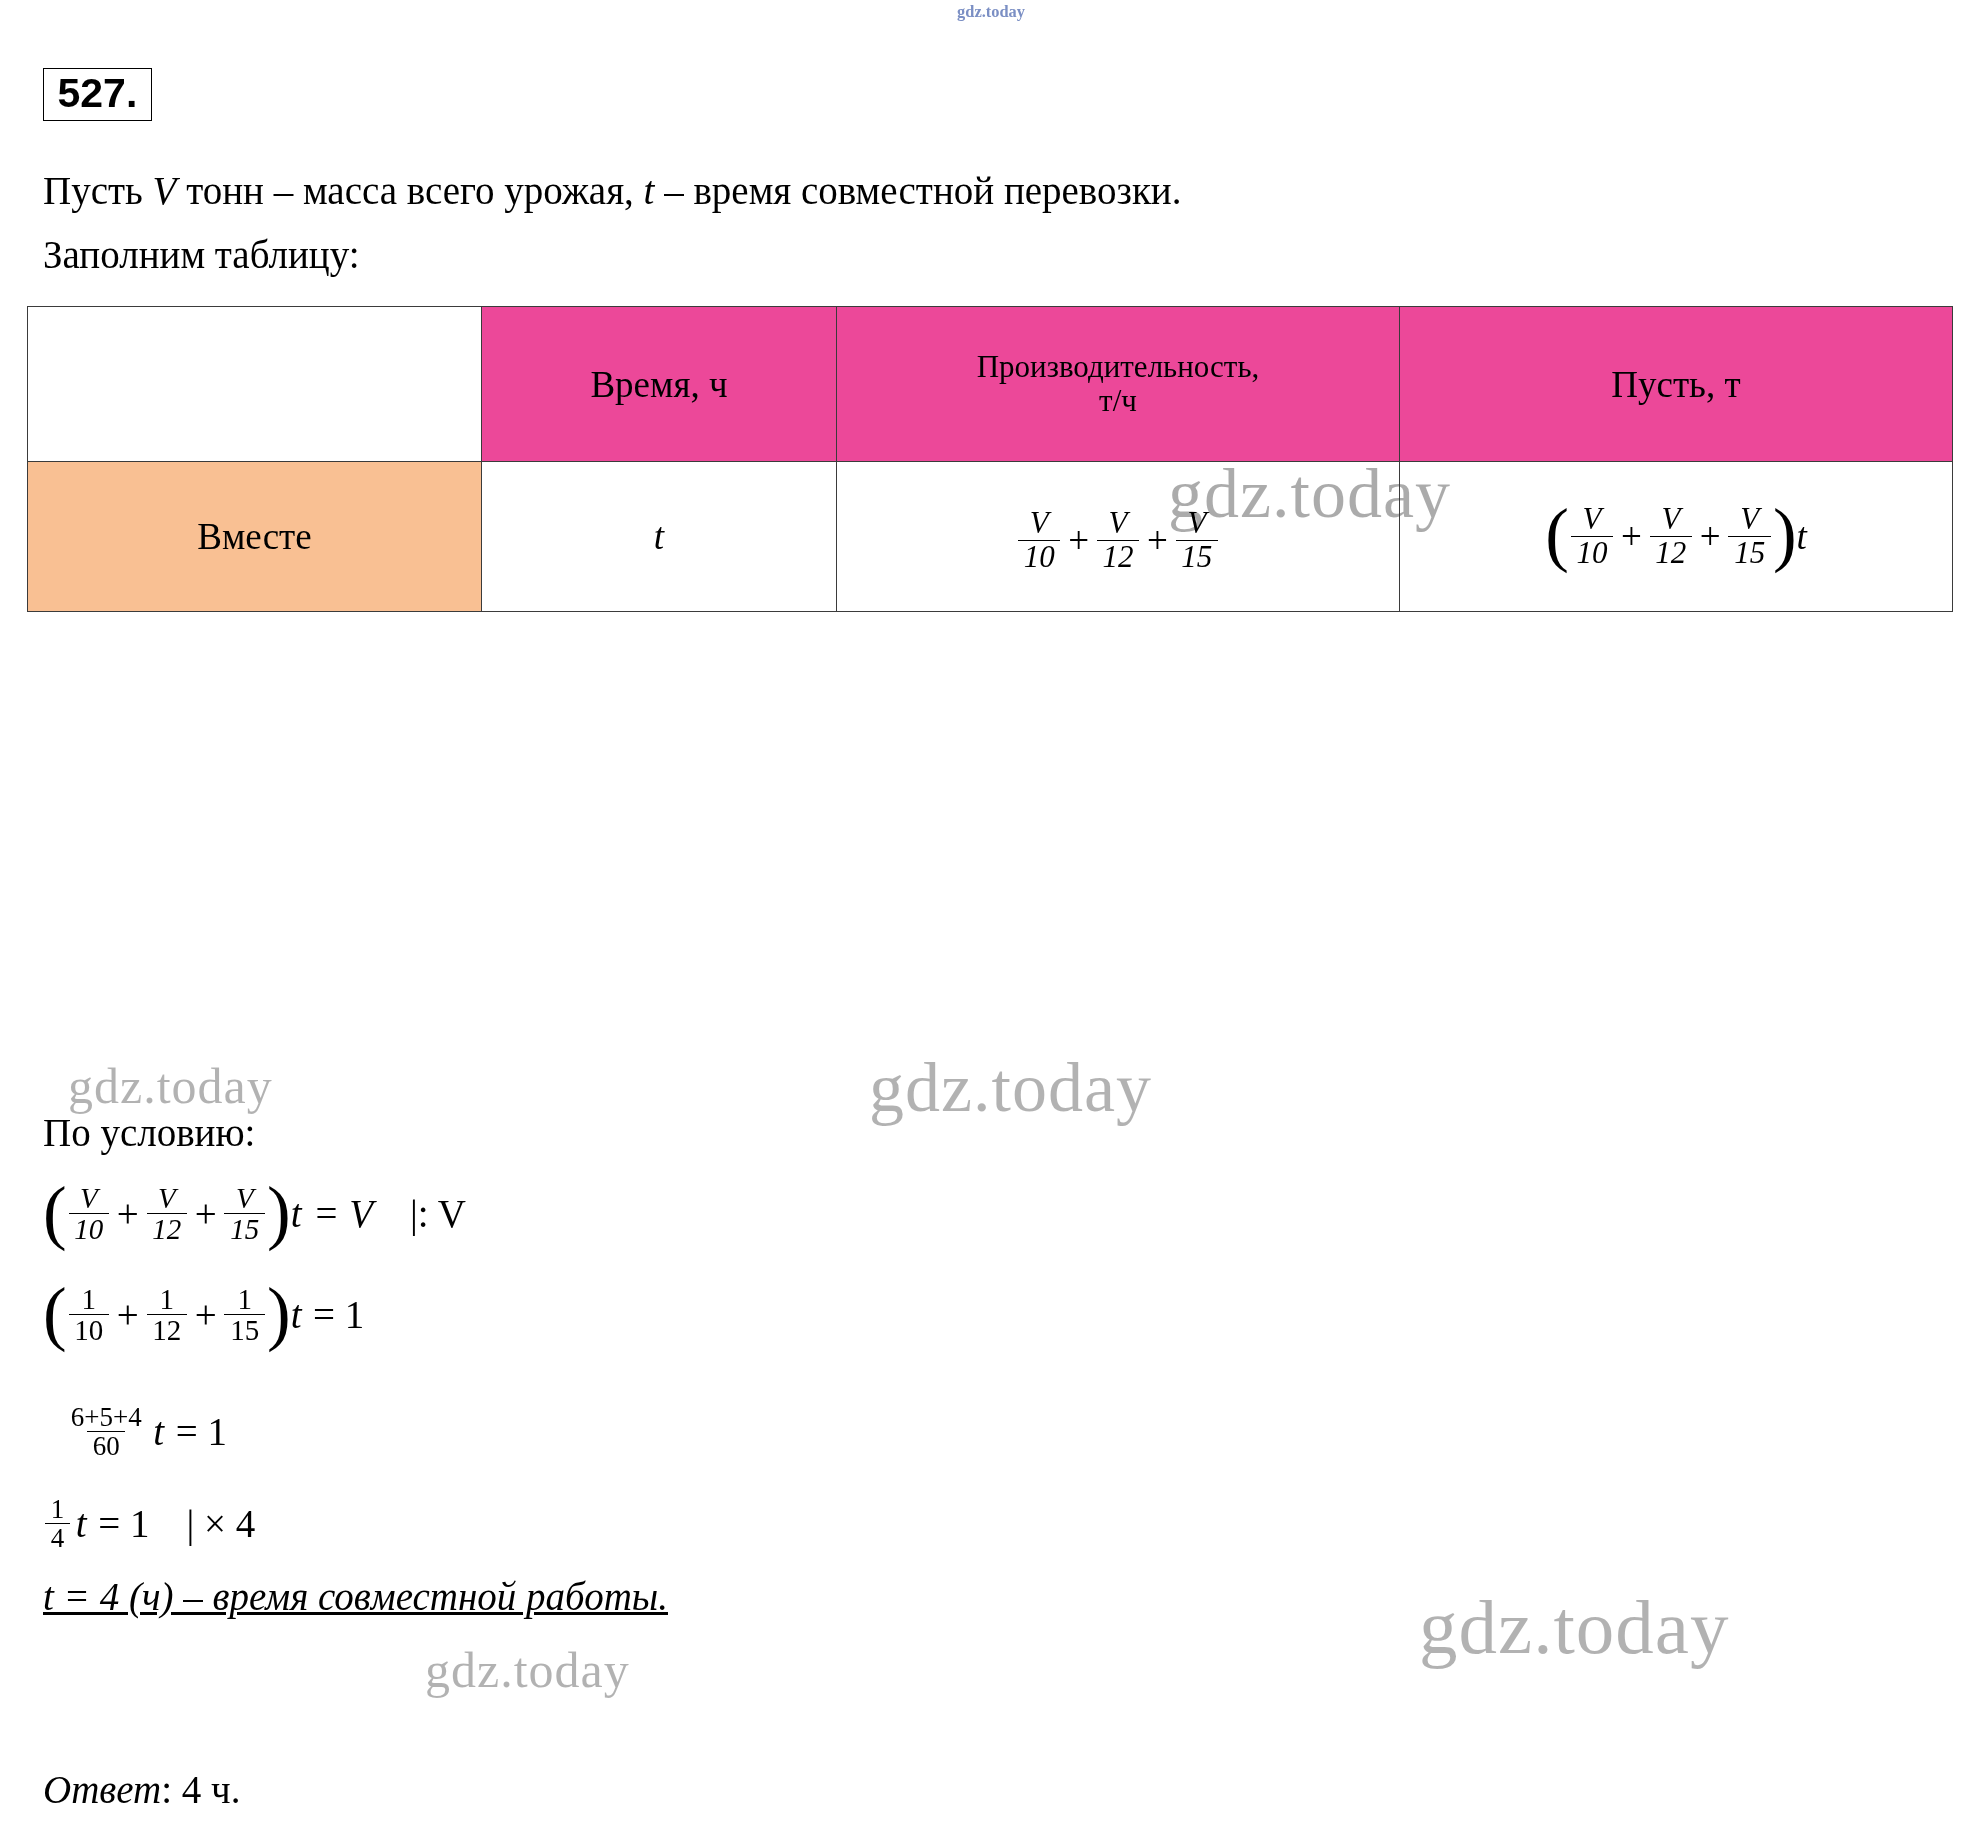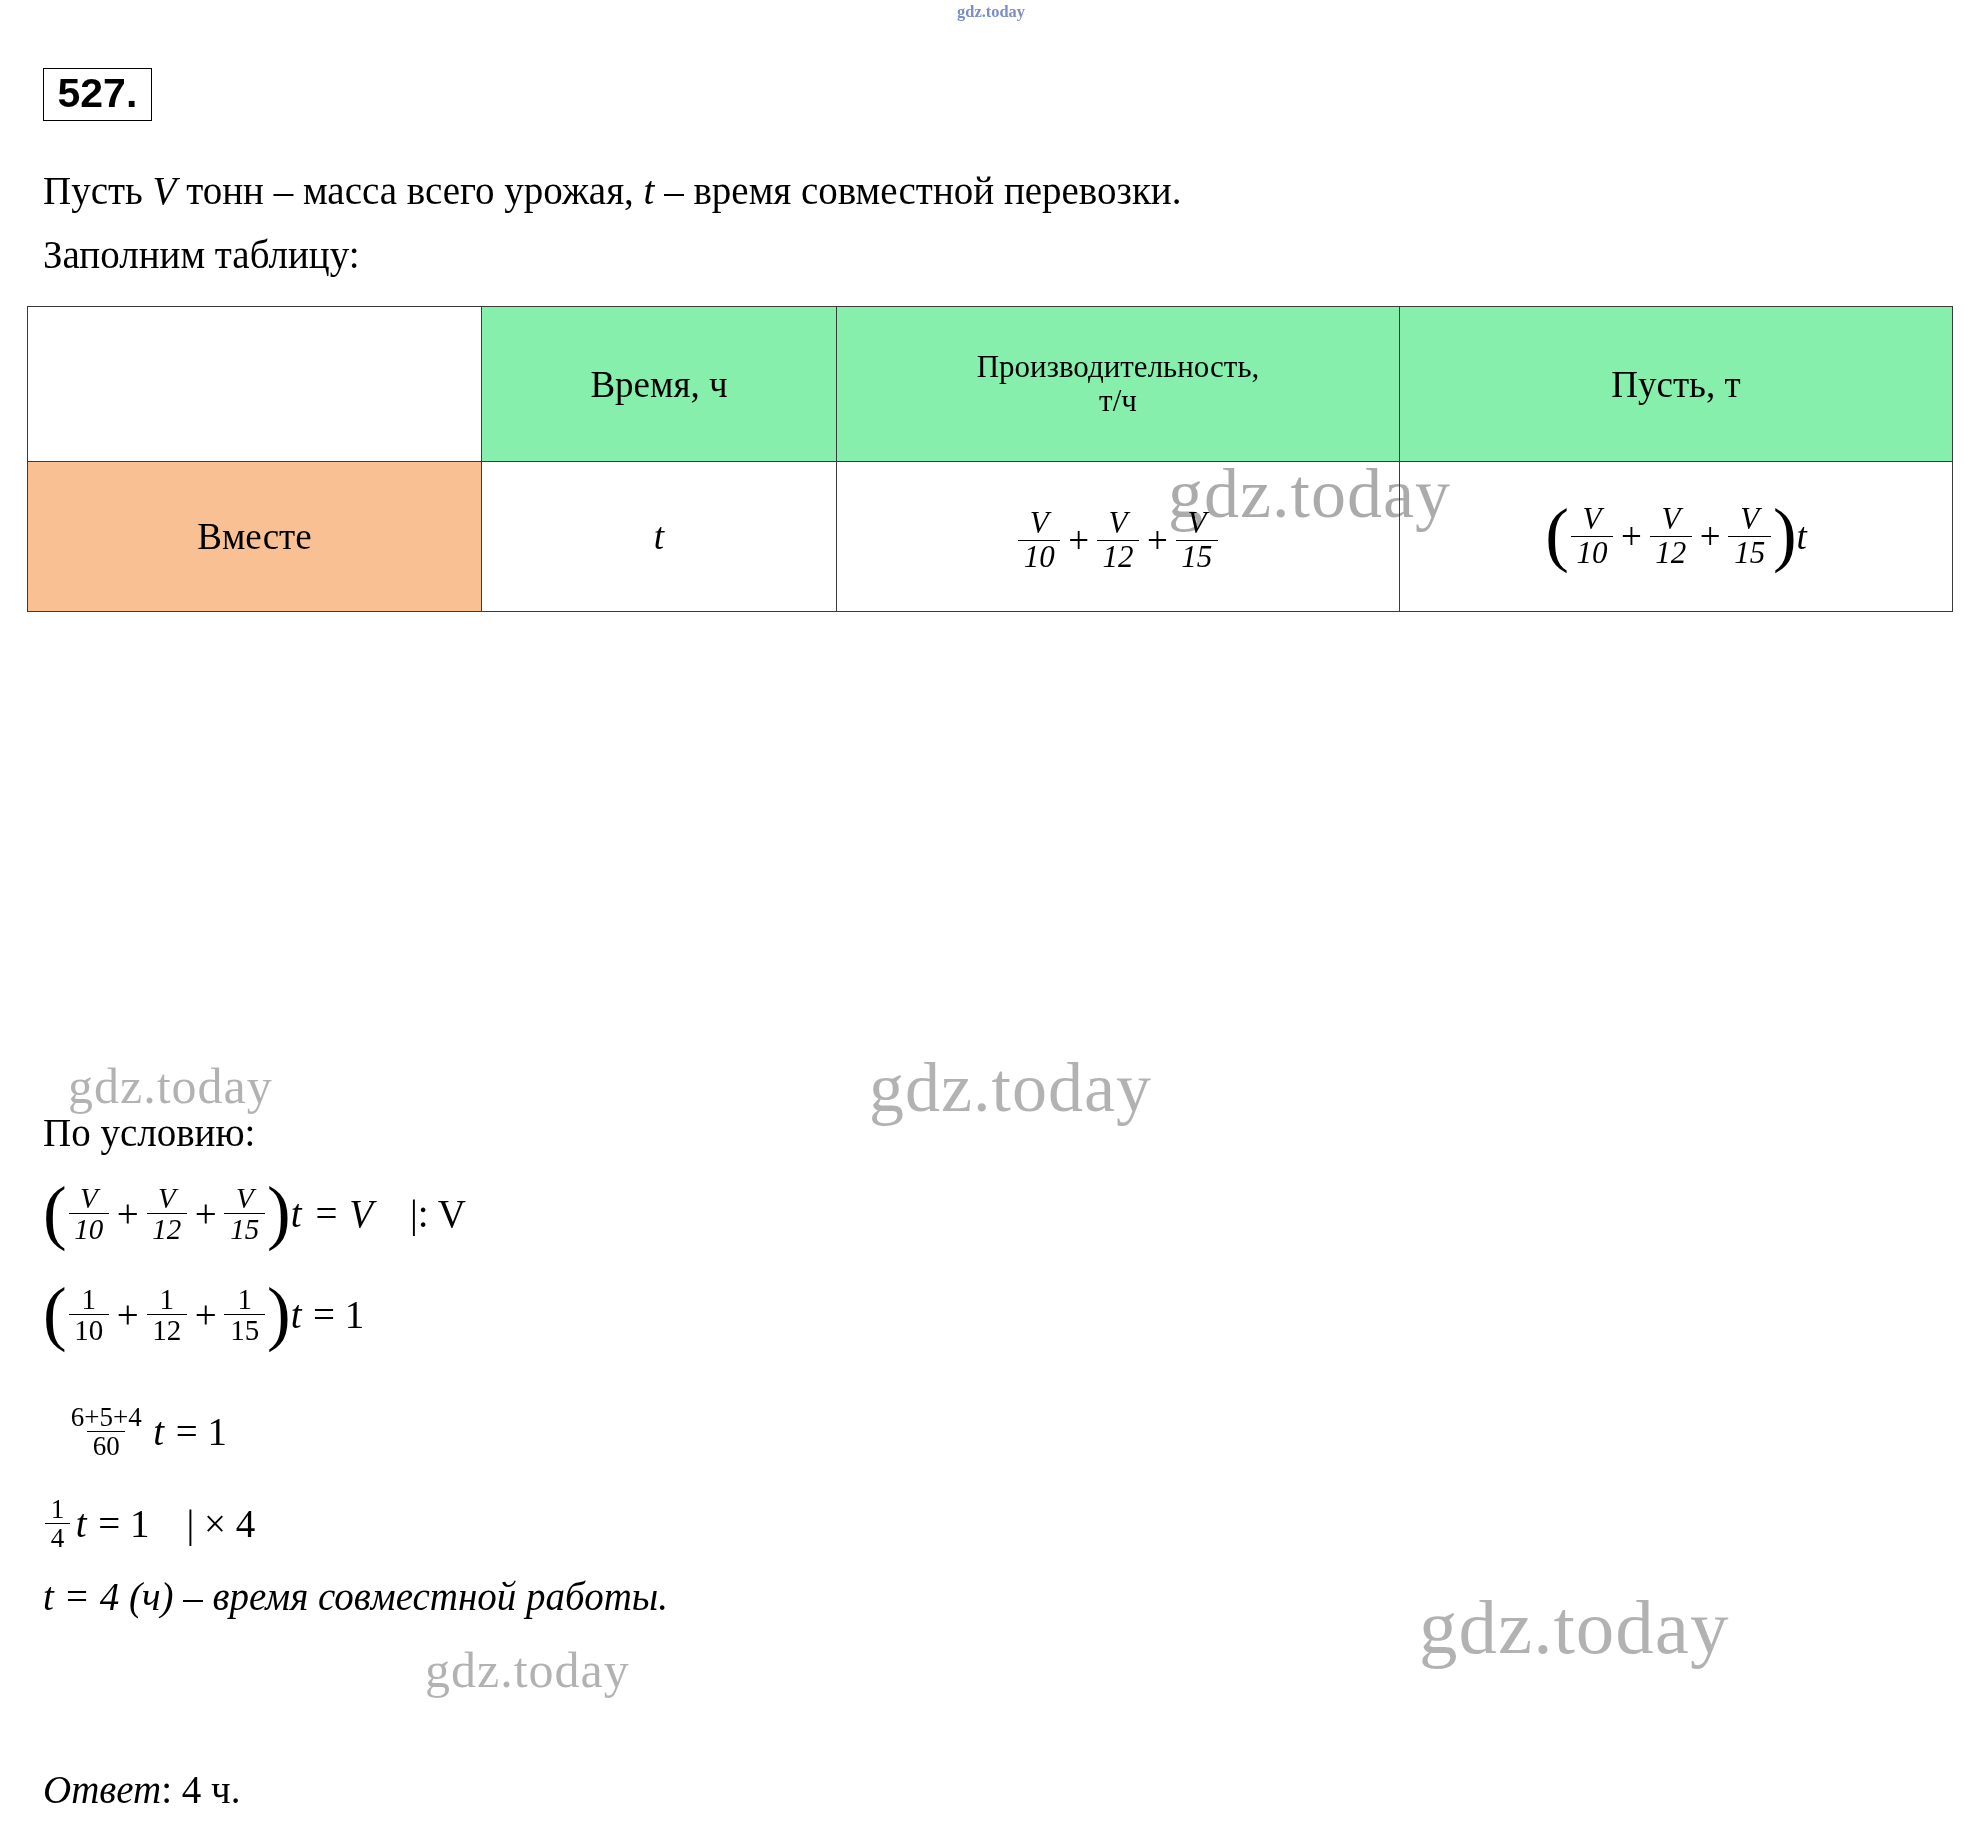--- a/index.html
+++ b/index.html
@@ -82,21 +82,21 @@
     vertical-align: middle;
     font-size: 37px;
     font-weight: normal;
     padding: 0;
   }
   col.c1 { width: 454px; }
   col.c2 { width: 355px; }
   col.c3 { width: 563px; }
   col.c4 { width: 553px; }
 
-  thead td { background: #86efac; height: 154px; }
+  thead td { background: #ec4899; height: 154px; }
   thead td.blank { background: #ffffff; }
   .hdr2 { font-size: 31px; display: block; line-height: 1.1; }
 
   td.rowhead {
     background: #f9c093;
     text-align: left;
     padding-left: 13.5px;
     font-size: 37px;
   }
   tbody tr { height: 145px; }
@@ -139,21 +139,21 @@
     position: absolute;
     left: 43px;
     font-size: 39px;
     white-space: nowrap;
   }
   .sol-cond { top: 1110px; }
   .eq1 { top: 1183px; }
   .eq2 { top: 1284px; }
   .eq3 { top: 1390px; margin-left: 20px; }
   .eq4 { top: 1482px; }
-  .eq5 { top: 1574px; }
+  .eq5 { top: 1574px; text-decoration: underline; }
   .answer { top: 1767px; }
 
   .line { display: inline-flex; align-items: center; }
   .divider { margin-left: 37px; font-style: normal; }
 </style>
 </head>
 <body>
 
 <div class="wm wm-top">gdz.today</div>
 <div class="wm wm-1">gdz.today</div>

